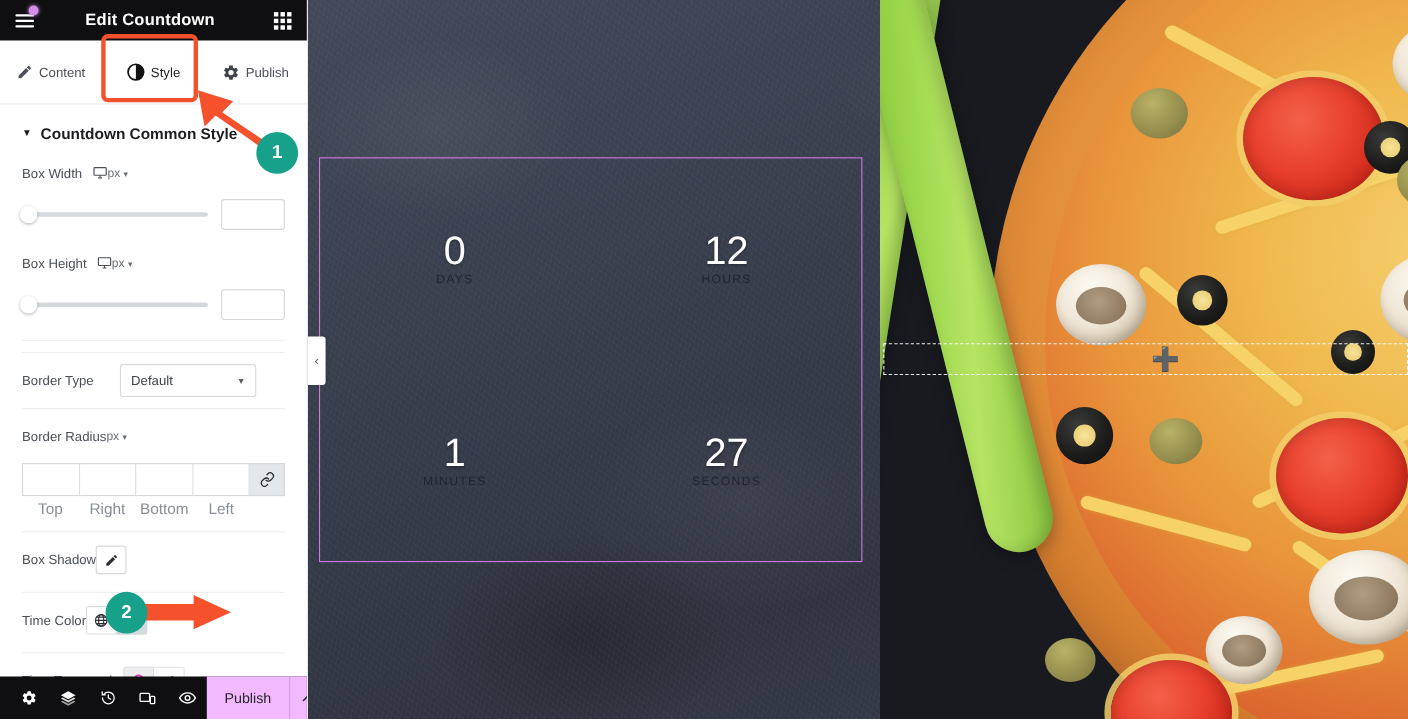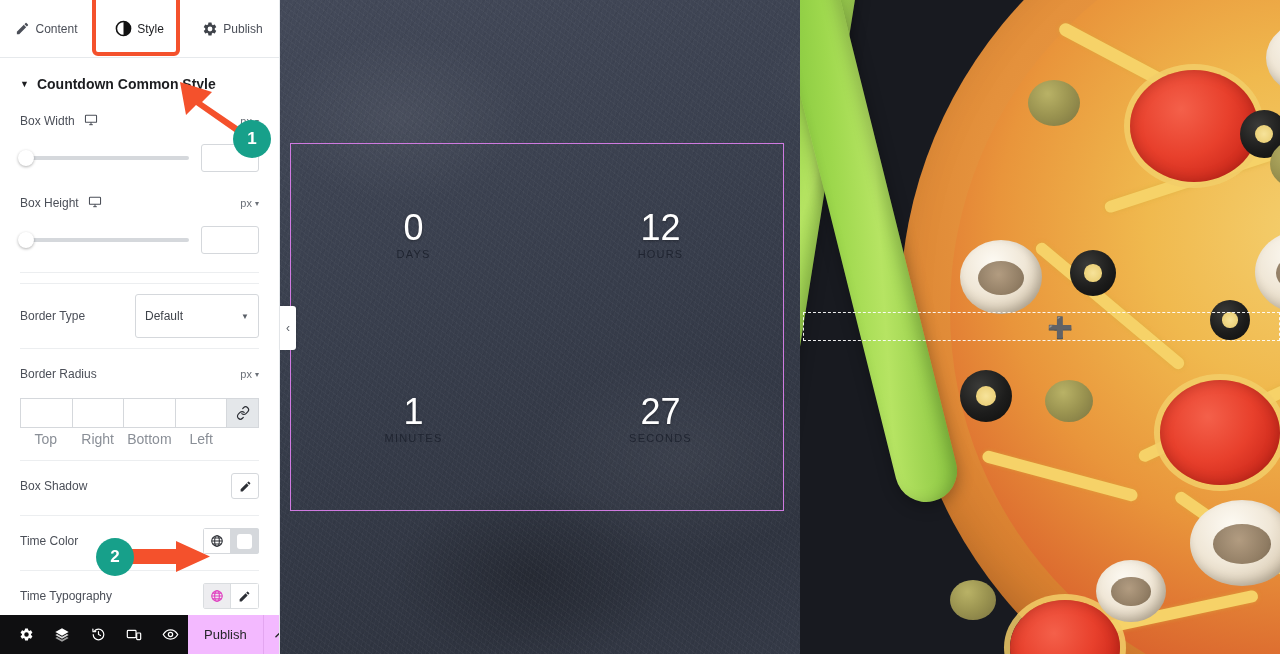--- a/index.html
+++ b/index.html
@@ -73,21 +73,21 @@
   .section-title {
     display: flex; align-items: center; gap: 8px;
     padding: 18px 20px 14px 20px;
     font-size: 14px; font-weight: bold; color: #1c1d20;
     cursor: pointer;
   }
   .caret { font-size: 9px; color: #1c1d20; }
 
   .ctl { padding: 0 20px; }
   .ctl-row {
-    display: flex; align-items: center; justify-content: space-between;
+    display: flex; align-items: center; 
     min-height: 30px;
   }
   .ctl-label { font-size: 12px; color: #4b4f58; display: flex; align-items: center; gap: 9px; }
   .unit {
     font-size: 11px; color: #6b7078; display: flex; align-items: center; gap: 3px; cursor: pointer;
   }
   .unit .chev { font-size: 8px; }
 
   .slider-row { display: flex; align-items: center; gap: 12px; margin-top: 8px; padding-bottom: 4px; }
   .slider {
@@ -107,23 +107,23 @@
   .divider { height: 1px; background: #eceef0; margin: 10px 20px; }
 
   .btn-group { display: flex; border: 1px solid #d5d8dc; border-radius: 3px; overflow: hidden; }
   .btn-group > div {
     width: 27px; height: 26px; display: flex; align-items: center; justify-content: center;
     background: #fff; cursor: pointer; border-left: 1px solid #e2e5e8;
   }
   .btn-group > div:first-child { border-left: none; }
 
   .select-box {
-    width: 124px; height: 44px; border: 1px solid #d5d8dc; border-radius: 3px;
+    width: 124px; height: 30px; border: 1px solid #d5d8dc; border-radius: 3px;
     display: flex; align-items: center; justify-content: space-between;
-    padding: 0 9px; font-size: 12px; color: #3f434a; cursor: pointer; background: #fff;
+    padding: 0 9px; font-size: 12px; color: #3f434a; cursor: pointer; background: #fff; margin-left: 24px;
   }
   .select-box .chev { font-size: 8px; color: #5a5f67; }
 
   .dim-row { display: flex; margin-top: 9px; }
   .dim-cell {
     flex: 1; height: 30px; border: 1px solid #d5d8dc; border-left: none;
     background: #fff; cursor: text;
   }
   .dim-cell:first-child { border-left: 1px solid #d5d8dc; }
   .dim-link {
@@ -387,20 +387,42 @@
         <div class="cd-lbl">SECONDS</div>
       </div>
     </div>
     <div class="sel-box"></div>
   </div>
 
   <div class="collapse-handle">‹</div>
 
   <div id="panel">
 
+    <div class="panel-header">
+      <div class="hamburger">
+        <i></i>
+          <i></i>
+          <i></i>
+        <span class="ham-dot"></span>
+      </div>
+      <div class="panel-title">Edit Countdown</div>
+      <div class="grid-icon">
+        <span>
+            <i></i>
+            <i></i>
+            <i></i>
+            <i></i>
+            <i></i>
+            <i></i>
+            <i></i>
+            <i></i>
+            <i></i>
+          </span>
+      </div>
+    </div>
 
     <div class="tabs">
       <div class="tab">
         <span class="t-icon">
           <svg width="15" height="15" viewBox="0 0 24 24" fill="#4b4f58">
               <path d="M3 17.25V21h3.75L17.81 9.94l-3.75-3.75L3 17.25zM20.71 7.04a1 1 0 000-1.41l-2.34-2.34a1 1 0 00-1.41 0l-1.83 1.83 3.75 3.75 1.83-1.83z"></path>
             </svg>
         </span>
         <span>Content</span>
       </div>

